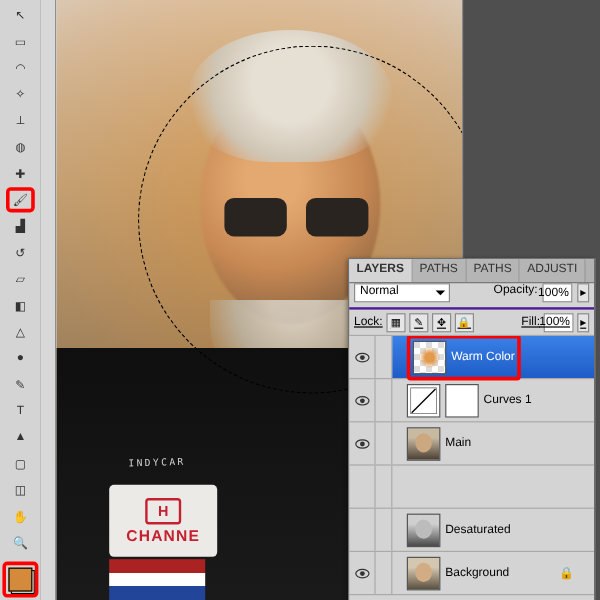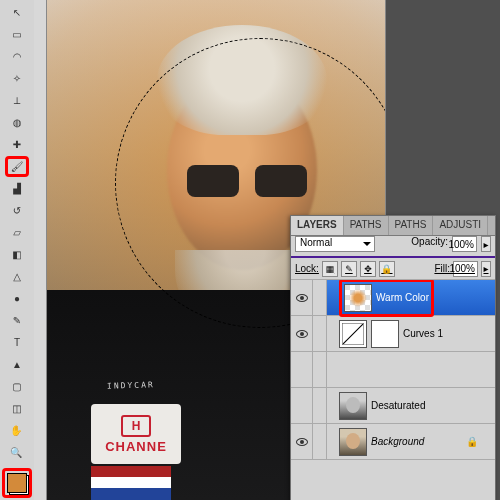--- a/index.html
+++ b/index.html
@@ -62,21 +62,21 @@
   .thumb.photo-th.desat::after { background:#bcbcbc; }
   .thumb.photo-th.desat { background:linear-gradient(#cfcfcf 30%,#4a4a4a 100%);}
   .thumb.bg-th { background:linear-gradient(#d4c7b0 30%,#5b5040 100%); position:relative; }
   .thumb.bg-th::after { content:""; position:absolute; left:6px; top:4px; width:14px; height:16px; background:#d2ac85; border-radius:50%;}
   .lname { color:#000; }
   .lname-sel { color:#fff; }
   .layer.selected { background:#d4d4d4; }
   .layer.selected .thumbwrap { background:linear-gradient(#3a81e6,#1e5cc7); }
   .layer.selected .lname-sel-wrap { border:3px solid #f00; border-radius:3px; padding:2px 2px; display:flex; align-items:center; gap:4px; }
   .lock { margin-left:auto; margin-right:4px; font-size:10px; color:#555; }
-  .italic { font-style:italic; }
+  .italic { }
   .scrollbar { position:absolute; left:34px; top:0; width:13px; height:500px; background:#d8d8d8; border-right:1px solid #9a9a9a; }
 </style>
 </head>
 <body>
 
 <div class="workspace">
 
   <div class="toolbar" id="toolbar">
       <div class="tool">↖</div>
       <div class="tool">▭</div>
@@ -170,20 +170,30 @@
               <svg viewBox="0 0 20 20">
                 <rect x="0" y="0" width="20" height="20" fill="#fff" stroke="#555"></rect>
                 <path d="M1 19 Q10 10 19 1" stroke="#000" fill="none"></path>
               </svg>
             </div>
             <div class="thumb mask"></div>
             <span class="lname">Curves 1</span>
           </div>
         </div>
         <div class="layer">
+          <div class="vis">
+            <div class="eye"></div>
+          </div>
+          <div class="link"></div>
+          <div class="thumbwrap">
+            <div class="thumb photo-th"></div>
+            <span class="lname">Main</span>
+          </div>
+        </div>
+        <div class="layer">
           <div class="vis"></div>
           <div class="link"></div>
         </div>
         <div class="layer">
           <div class="vis"></div>
           <div class="link"></div>
           <div class="thumbwrap">
             <div class="thumb photo-th desat"></div>
             <span class="lname">Desaturated</span>
           </div>

